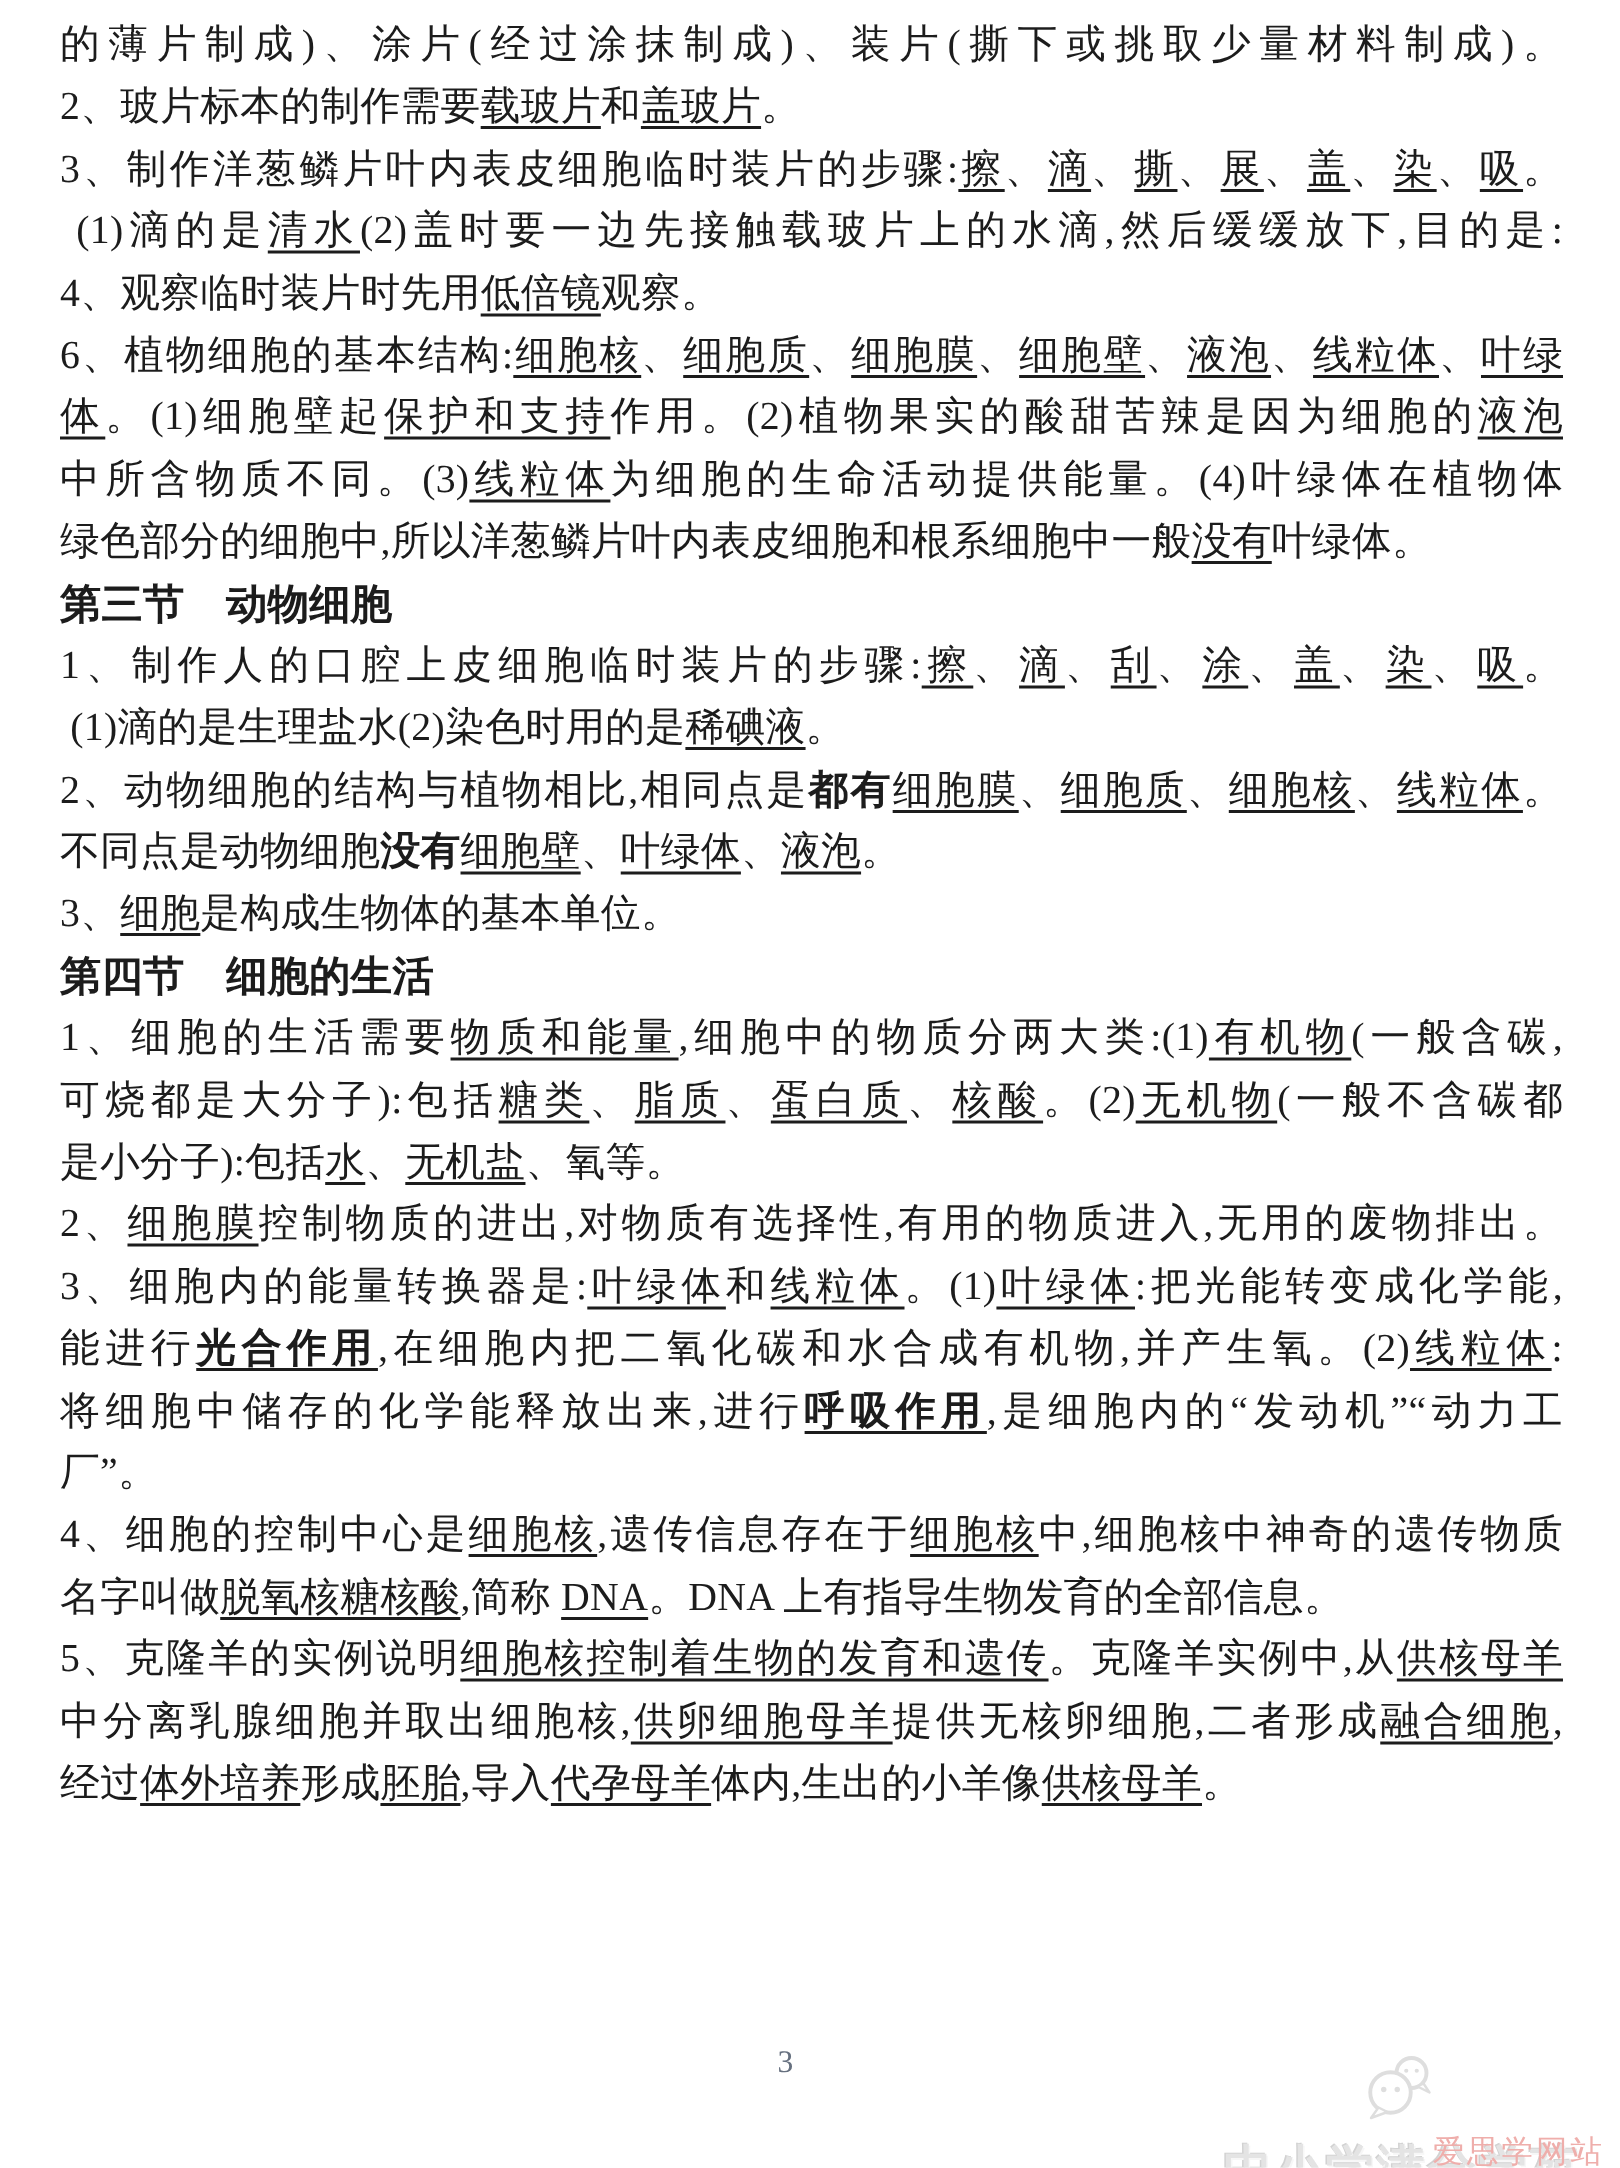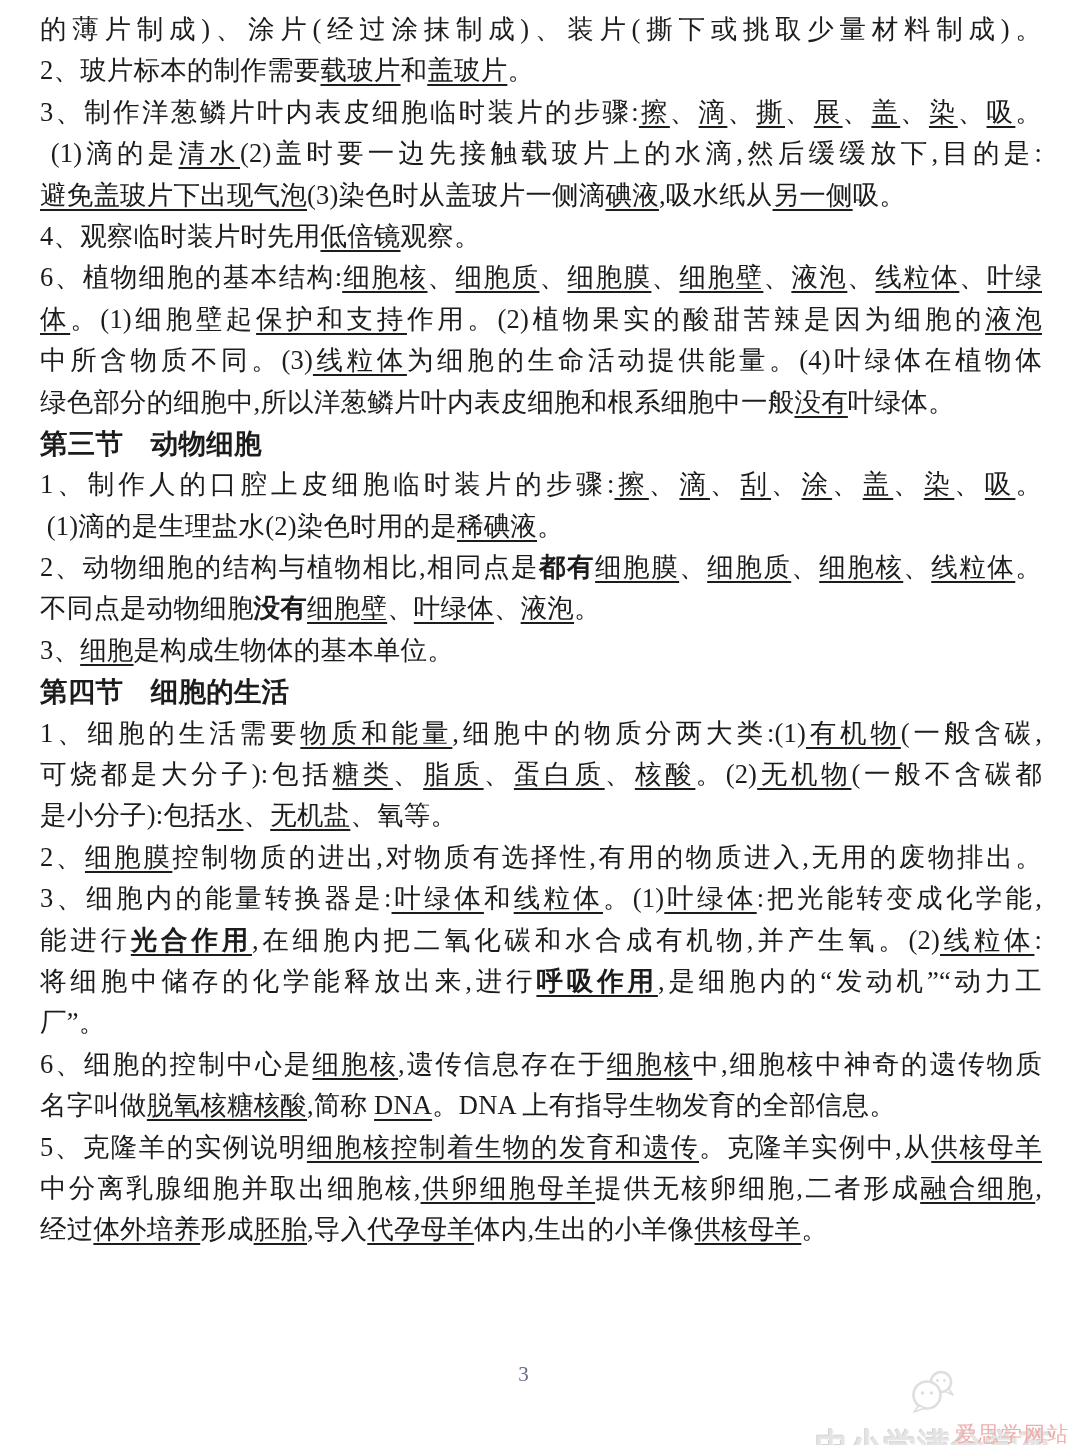--- a/index.html
+++ b/index.html
@@ -65,42 +65,41 @@
   .logo svg{ display:block; }
 </style>
 </head>
 <body>
 
 <div class="doc">
     <div class="line fill"><span>的薄片制成)、涂片(经过涂抹制成)、装片(撕下或挑取少量材料制成)。</span></div>
     <div class="line"><span>2、玻片标本的制作需要</span><span class="u">载玻片</span><span>和</span><span class="u">盖玻片</span><span>。</span></div>
     <div class="line fill"><span>3、制作洋葱鳞片叶内表皮细胞临时装片的步骤:</span><span class="u">擦</span><span>、</span><span class="u">滴</span><span>、</span><span class="u">撕</span><span>、</span><span class="u">展</span><span>、</span><span class="u">盖</span><span>、</span><span class="u">染</span><span>、</span><span class="u">吸</span><span>。</span></div>
     <div class="line fill"><span>&nbsp;(1)滴的是</span><span class="u">清水</span><span>(2)盖时要一边先接触载玻片上的水滴,然后缓缓放下,目的是:</span></div>
-    <div class="line"><span class="u">避免盖玻片下出现气泡</span><span>(3)染色时从盖玻片一侧滴</span><span class="u">碘液</span><span>,吸水纸从</span><span class="u">另一侧</span><span>吸。</span></div>
     <div class="line"><span>4、观察临时装片时先用</span><span class="u">低倍镜</span><span>观察。</span></div>
     <div class="line fill"><span>6、植物细胞的基本结构:</span><span class="u">细胞核</span><span>、</span><span class="u">细胞质</span><span>、</span><span class="u">细胞膜</span><span>、</span><span class="u">细胞壁</span><span>、</span><span class="u">液泡</span><span>、</span><span class="u">线粒体</span><span>、</span><span class="u">叶绿</span></div>
     <div class="line fill"><span class="u">体</span><span>。(1)细胞壁起</span><span class="u">保护和支持</span><span>作用。(2)植物果实的酸甜苦辣是因为细胞的</span><span class="u">液泡</span></div>
     <div class="line fill"><span>中所含物质不同。(3)</span><span class="u">线粒体</span><span>为细胞的生命活动提供能量。(4)叶绿体在植物体</span></div>
     <div class="line"><span>绿色部分的细胞中,所以洋葱鳞片叶内表皮细胞和根系细胞中一般</span><span class="u">没有</span><span>叶绿体。</span></div>
     <div class="line heading"><span>第三节　动物细胞</span></div>
     <div class="line fill"><span>1、制作人的口腔上皮细胞临时装片的步骤:</span><span class="u">擦</span><span>、</span><span class="u">滴</span><span>、</span><span class="u">刮</span><span>、</span><span class="u">涂</span><span>、</span><span class="u">盖</span><span>、</span><span class="u">染</span><span>、</span><span class="u">吸</span><span>。</span></div>
     <div class="line"><span>&nbsp;(1)滴的是生理盐水(2)染色时用的是</span><span class="u">稀碘液</span><span>。</span></div>
     <div class="line fill"><span>2、动物细胞的结构与植物相比,相同点是</span><span class="b">都有</span><span class="u">细胞膜</span><span>、</span><span class="u">细胞质</span><span>、</span><span class="u">细胞核</span><span>、</span><span class="u">线粒体</span><span>。</span></div>
     <div class="line"><span>不同点是动物细胞</span><span class="b">没有</span><span class="u">细胞壁</span><span>、</span><span class="u">叶绿体</span><span>、</span><span class="u">液泡</span><span>。</span></div>
     <div class="line"><span>3、</span><span class="u">细胞</span><span>是构成生物体的基本单位。</span></div>
     <div class="line heading"><span>第四节　细胞的生活</span></div>
     <div class="line fill"><span>1、细胞的生活需要</span><span class="u">物质和能量</span><span>,细胞中的物质分两大类:(1)</span><span class="u">有机物</span><span>(一般含碳,</span></div>
     <div class="line fill"><span>可烧都是大分子):包括</span><span class="u">糖类</span><span>、</span><span class="u">脂质</span><span>、</span><span class="u">蛋白质</span><span>、</span><span class="u">核酸</span><span>。(2)</span><span class="u">无机物</span><span>(一般不含碳都</span></div>
     <div class="line"><span>是小分子):包括</span><span class="u">水</span><span>、</span><span class="u">无机盐</span><span>、氧等。</span></div>
     <div class="line fill"><span>2、</span><span class="u">细胞膜</span><span>控制物质的进出,对物质有选择性,有用的物质进入,无用的废物排出。</span></div>
     <div class="line fill"><span>3、细胞内的能量转换器是:</span><span class="u">叶绿体</span><span>和</span><span class="u">线粒体</span><span>。(1)</span><span class="u">叶绿体</span><span>:把光能转变成化学能,</span></div>
     <div class="line fill"><span>能进行</span><span class="u b">光合作用</span><span>,在细胞内把二氧化碳和水合成有机物,并产生氧。(2)</span><span class="u">线粒体</span><span>:</span></div>
     <div class="line fill"><span>将细胞中储存的化学能释放出来,进行</span><span class="u b">呼吸作用</span><span>,是细胞内的“发动机”“动力工</span></div>
     <div class="line"><span>厂”。</span></div>
-    <div class="line fill"><span>6、细胞的控制中心是</span><span class="u">细胞核</span><span>,遗传信息存在于</span><span class="u">细胞核</span><span>中,细胞核中神奇的遗传物质</span></div>
+    <div class="line fill"><span>4、细胞的控制中心是</span><span class="u">细胞核</span><span>,遗传信息存在于</span><span class="u">细胞核</span><span>中,细胞核中神奇的遗传物质</span></div>
     <div class="line"><span>名字叫做</span><span class="u">脱氧核糖核酸</span><span>,简称 </span><span class="u">DNA</span><span>。DNA 上有指导生物发育的全部信息。</span></div>
     <div class="line fill"><span>5、克隆羊的实例说明</span><span class="u">细胞核控制着生物的发育和遗传</span><span>。克隆羊实例中,从</span><span class="u">供核母羊</span></div>
     <div class="line fill"><span>中分离乳腺细胞并取出细胞核,</span><span class="u">供卵细胞母羊</span><span>提供无核卵细胞,二者形成</span><span class="u">融合细胞</span><span>,</span></div>
     <div class="line"><span>经过</span><span class="u">体外培养</span><span>形成</span><span class="u">胚胎</span><span>,导入</span><span class="u">代孕母羊</span><span>体内,生出的小羊像</span><span class="u">供核母羊</span><span>。</span></div>
   </div>
 
 <div class="page-num">3</div>
 
 <div class="brand">
   <span class="logo">

